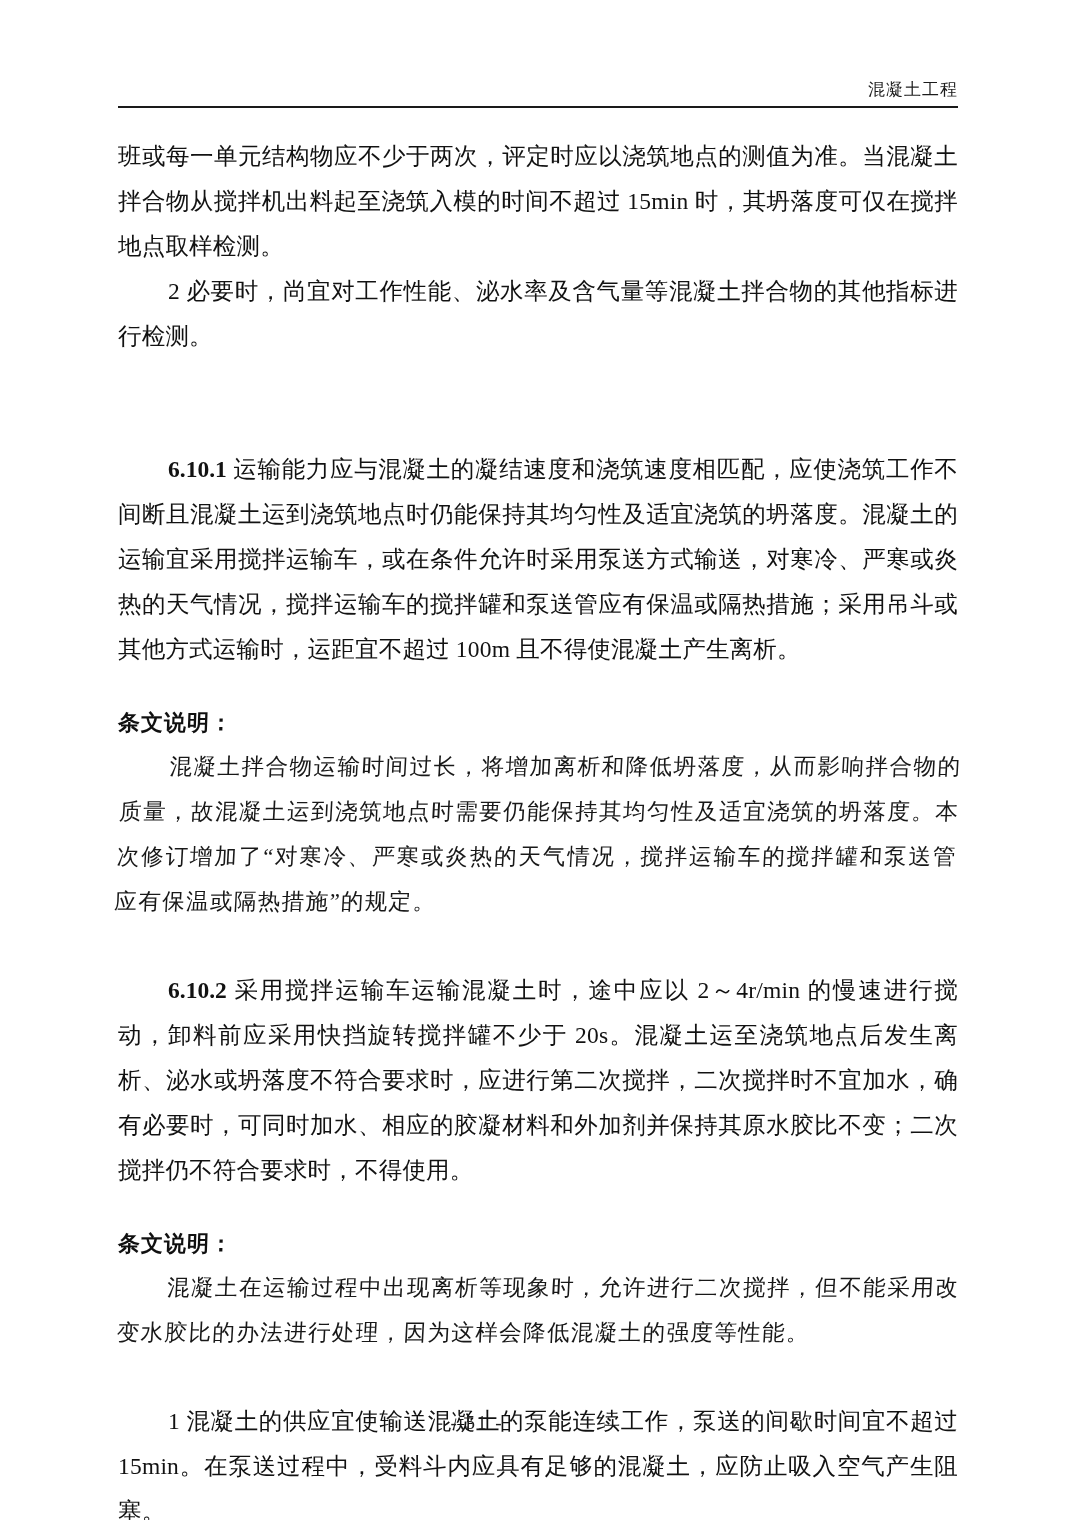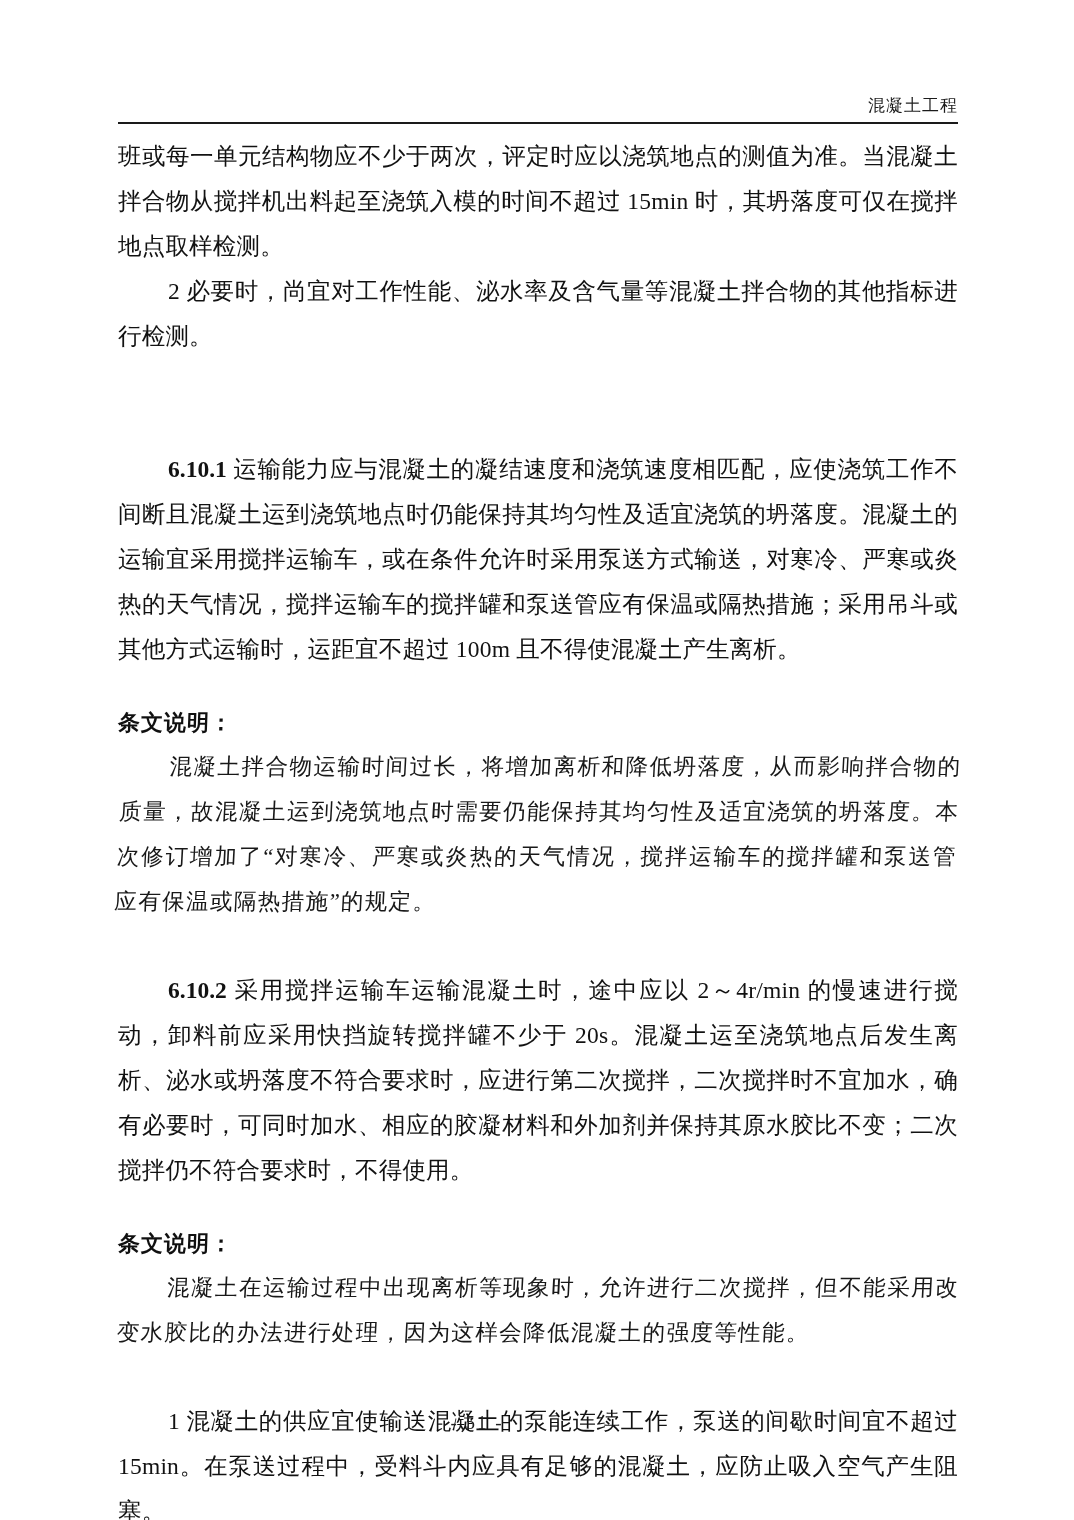--- a/index.html
+++ b/index.html
@@ -23,21 +23,20 @@
     box-sizing: border-box;
   }
 
   
   .page-header {
     position: absolute;
     left: 118px;
     top: 78px;
     width: 840px;
     box-sizing: border-box;
-    margin-top: 16px;
   }
   .page-header .header-title {
     display: block;
     text-align: right;
     font-family: "Liberation Serif", "DejaVu Serif", serif;
     font-size: 17px;
     line-height: 24px;
     letter-spacing: 1px;
     color: #1b1b1b;
     padding-bottom: 4px;

